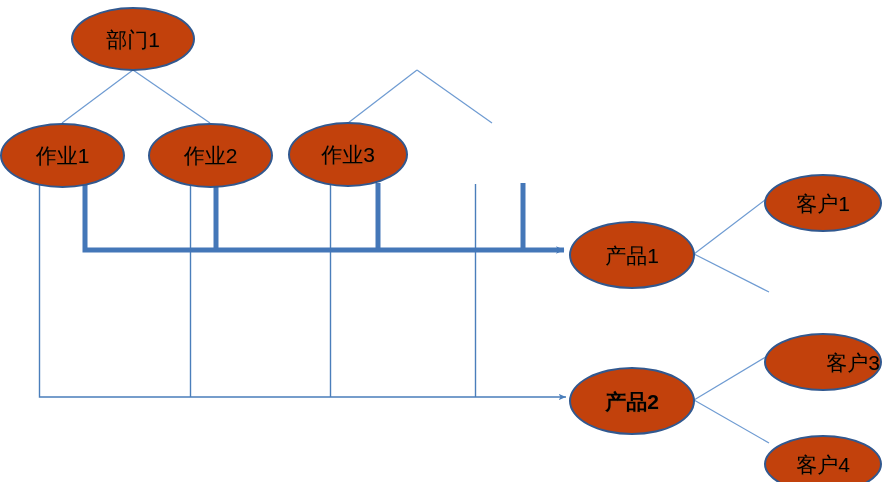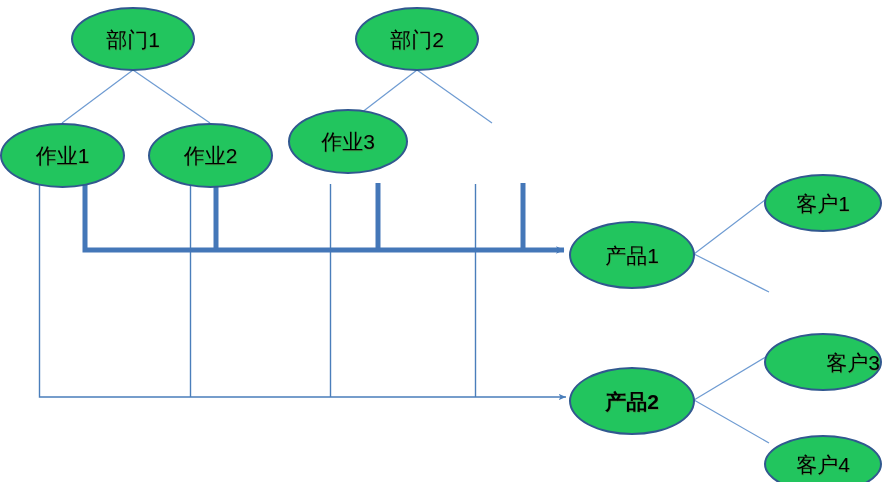--- a/index.html
+++ b/index.html
@@ -21,41 +21,41 @@
     position: absolute;
     left: 0;
     top: 0;
     width: 889px;
     height: 482px;
   }
   .node {
     position: absolute;
     box-sizing: border-box;
     border-radius: 50%;
-    background: #22c55e;
+    background: #c2410c;
     border: 2px solid #31588F;
     display: flex;
     align-items: center;
     justify-content: center;
     z-index: 5;
   }
   .node-label {
     font-size: 21px;
     color: #000000;
     line-height: 1;
     white-space: nowrap;
     letter-spacing: 0px;
     text-shadow: 0.5px 0.5px 0 rgba(120,90,40,0.35);
   }
   .n-dept1 { left: 71px;  top: 7px;   width: 124px; height: 64px; }
   .n-dept2 { left: 355px; top: 7px;   width: 124px; height: 64px; }
 
   .n-task1 { left: 0px;   top: 123px; width: 125px; height: 65px; }
   .n-task2 { left: 148px; top: 123px; width: 125px; height: 65px; justify-content: center; }
-  .n-task3 { left: 288px; top: 109px; width: 120px; height: 65px; }
+  .n-task3 { left: 288px; top: 122px; width: 120px; height: 65px; }
   .n-task4 { left: 432px; top: 123px; width: 120px; height: 65px; }
 
   .n-prod1 { left: 569px; top: 221px; width: 126px; height: 68px; text-align: right; }
   .n-prod2 { left: 569px; top: 367px; width: 126px; height: 68px; font-weight: bold; }
 
   .n-cust1 { left: 764px; top: 174px; width: 118px; height: 58px; }
   .n-cust2 { left: 764px; top: 253px; width: 118px; height: 58px; }
   .n-cust3 { left: 764px; top: 333px; width: 118px; height: 58px; justify-content: flex-end; }
   .n-cust4 { left: 764px; top: 435px; width: 118px; height: 58px; }
 </style>
@@ -126,23 +126,20 @@
       <line x1="694" y1="400" x2="769" y2="355" stroke="#6E9BD2" stroke-width="1.2"></line>
     </g>
     <g>
       <line x1="694" y1="400" x2="769" y2="443" stroke="#6E9BD2" stroke-width="1.2"></line>
     </g>
   </svg>
 
   <div class="node n-dept1">
     <span class="node-label">部门1</span>
   </div>
-  <div class="node n-dept2">
-    <span class="node-label">部门2</span>
-  </div>
 
   <div class="node n-task1">
     <span class="node-label">作业1</span>
   </div>
   <div class="node n-task2">
     <span class="node-label">作业2</span>
   </div>
   <div class="node n-task3">
     <span class="node-label">作业3</span>
   </div>

